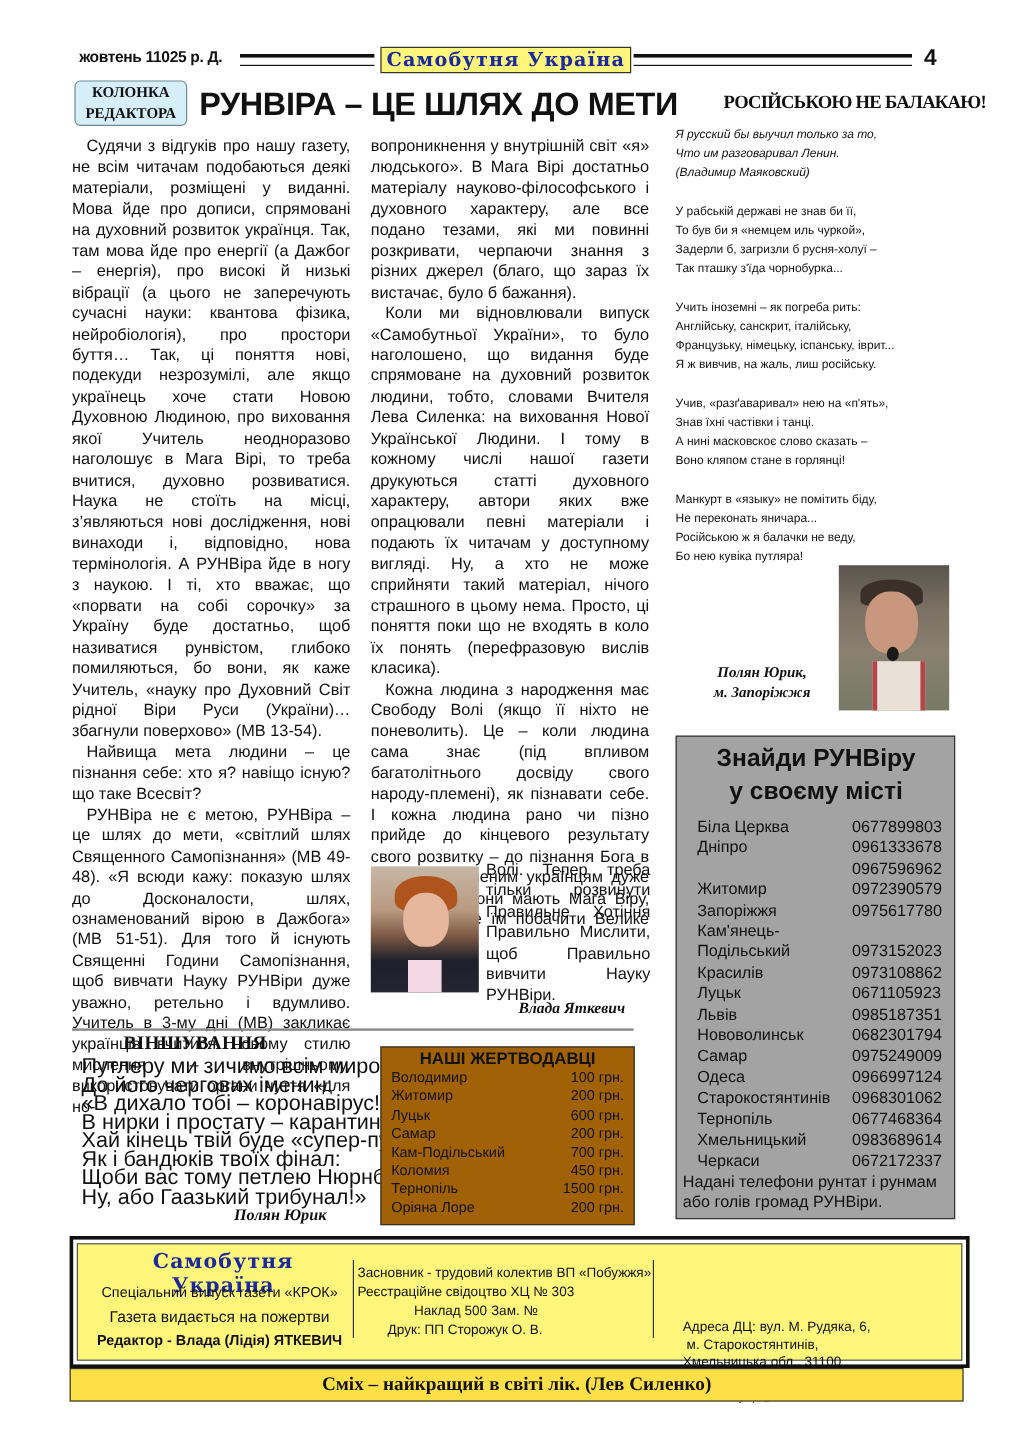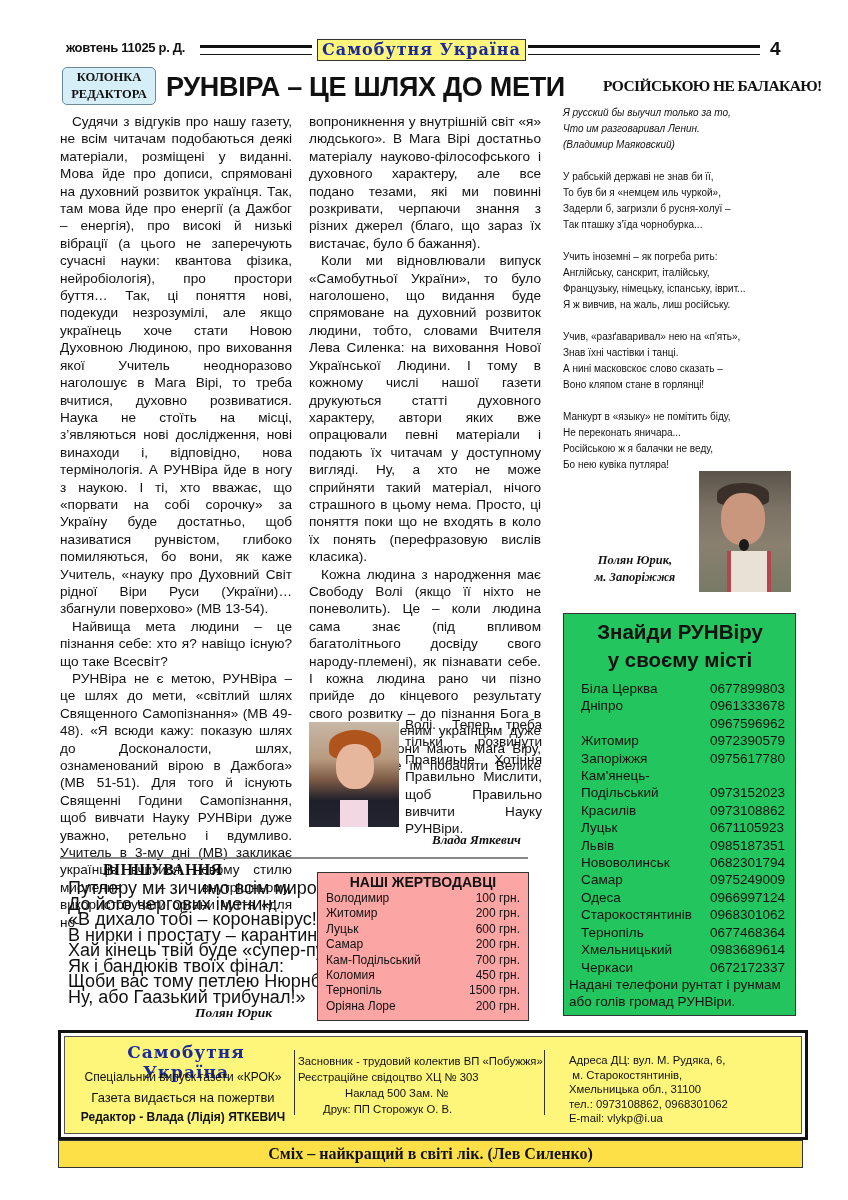--- a/index.html
+++ b/index.html
@@ -40,53 +40,53 @@
   .poem .epigraph { font-style:italic; }
   .poem-line { display:block; white-space:nowrap; }
   .photo-yurik { left:699px; top:471px; width:92px; height:121px; background:linear-gradient(180deg,#5a544b 0%,#7b7164 30%,#8a8070 60%,#777a66 100%); }
   .photo-yurik .face { position:absolute; left:22px; top:22px; width:44px; height:52px; background:#c9977e; border-radius:45%; }
   .photo-yurik .hair { position:absolute; left:18px; top:12px; width:52px; height:22px; background:#3a2f29; border-radius:50% 50% 20% 20%; }
   .photo-yurik .shirt { position:absolute; left:28px; top:80px; width:36px; height:41px; background:#eae1d6; border-left:4px solid #b5454c; border-right:4px solid #b5454c; }
   .photo-yurik .mic { position:absolute; left:40px; top:68px; width:10px; height:12px; background:#1a1a1a; border-radius:50%; }
   .sig-yurik { left:575px; top:552px; width:120px; text-align:center; font-family:"Liberation Serif", serif; font-style:italic; font-weight:bold; font-size:12.5px; line-height:17px; }
 
   
-  .find-box { left:563px; top:613px; width:233px; height:403px; background:#22c55e; border:1.5px solid #333; box-sizing:border-box; padding:4px 4px 0 5px; }
+  .find-box { left:563px; top:613px; width:233px; height:403px; background:#a3a3a3; border:1.5px solid #333; box-sizing:border-box; padding:4px 4px 0 5px; }
   .find-title { text-align:center; font-weight:bold; font-size:20.5px; line-height:28px; margin-bottom:6px; }
   .find-row { display:flex; font-size:13.5px; line-height:17.4px; }
   .find-row .city { width:125px; white-space:nowrap;margin-left:12px; }
   .find-row .phone { flex:1; padding-left:4px; }
   .find-note { font-size:13.5px; line-height:17.4px; }
 
   
   .greet-title { left:103px; top:861px; font-family:"Liberation Serif", serif; font-weight:bold; font-size:16px; letter-spacing:0.3px; }
   .greet { left:68px; top:881px; width:240px; font-size:18px; line-height:15.5px; }
   .greet-line { display:block; white-space:nowrap; }
   .sig-greet { left:195px; top:1005px; font-family:"Liberation Serif", serif; font-style:italic; font-weight:bold; font-size:13.5px; }
 
   
-  .donors { left:317px; top:872px; width:212px; height:149px; background:#fca5a5; border:1.5px solid #333; box-sizing:border-box; padding:1px 8px 0 8px; }
+  .donors { left:317px; top:872px; width:212px; height:149px; background:#a16207; border:1.5px solid #333; box-sizing:border-box; padding:1px 8px 0 8px; }
   .donors-title { text-align:center; font-weight:bold; font-size:14px; line-height:17px; }
   .donor-row { display:flex; font-size:12px; line-height:15.4px; }
   .donor-row .name { flex:1; }
   .donor-row .amt { width:70px; text-align:right; }
 
   
   .footer-outer { left:58px; top:1030px; width:750px; height:110px; border:3px solid #111; box-sizing:border-box; background:#fff; }
   .footer-inner { left:64px; top:1036px; width:738px; height:98px; background:#fdf67a; border:1px solid #555; box-sizing:border-box; }
   .f-mast { left:84px; top:1042px; width:204px; text-align:center; color:#1a2a9c; font-family:"DejaVu Serif", serif; font-weight:bold; font-size:17px; letter-spacing:1px; }
   .f-l1 { left:72px; top:1070px; width:222px; text-align:center; font-size:12px; }
   .f-l2 { left:72px; top:1090px; width:222px; text-align:center; font-size:13px; }
   .f-l3 { left:72px; top:1110px; width:222px; text-align:center; font-size:12px; font-weight:bold; }
   .f-div1 { left:294px; top:1050px; width:1px; height:65px; background:#333; }
   .f-div2 { left:544px; top:1050px; width:1px; height:65px; background:#333; }
   .f-mid { left:298px; top:1053px; font-size:11.3px; line-height:16px; }
   .f-mid .ind1 { padding-left:47px; }
   .f-mid .ind2 { padding-left:25px; }
-  .f-right { left:569px; top:1053px; font-size:11.3px; line-height:14.6px; }
+  .f-right { left:569px; top:1099px; font-size:11.3px; line-height:14.6px; }
 
   .quote-bar { left:58px; top:1140px; width:745px; height:28px; background:#fde047; border:1.5px solid #333; box-sizing:border-box;
                text-align:center; font-family:"Liberation Serif", serif; font-weight:bold; font-size:16px; line-height:25px; }
 </style>
 </head>
 <body>
 
 <div class="abs hdr-date">жовтень 11025 р. Д.</div>
 <div class="abs hdr-rule l"></div>
 <div class="abs masthead">Самобутня Україна</div>

